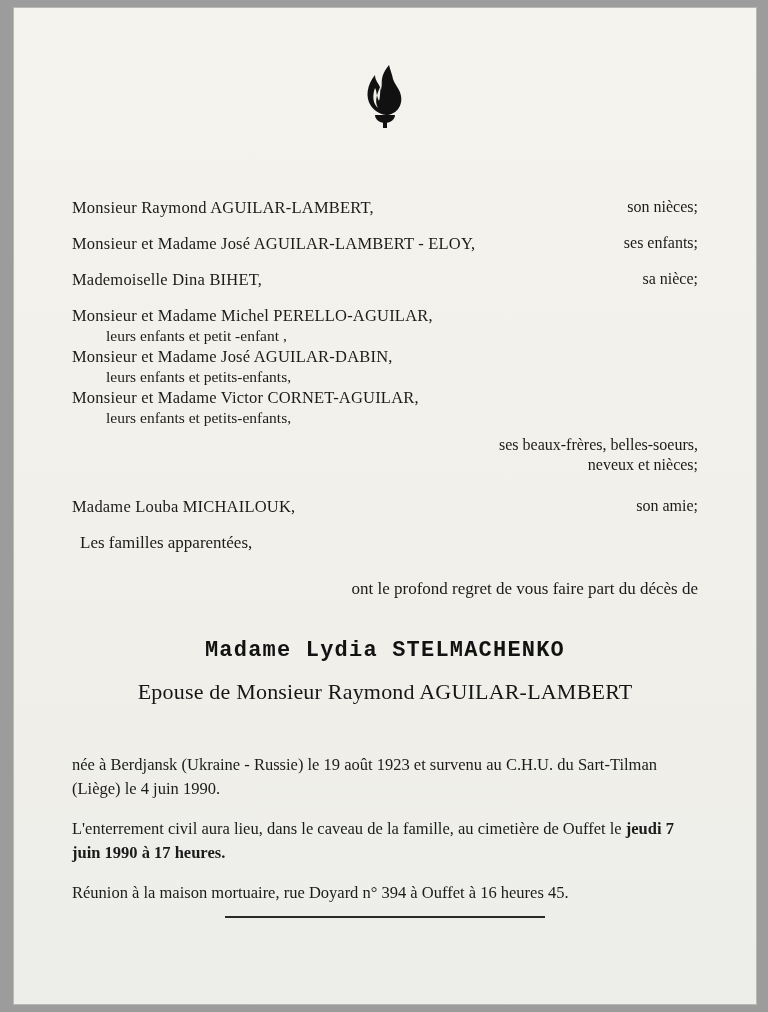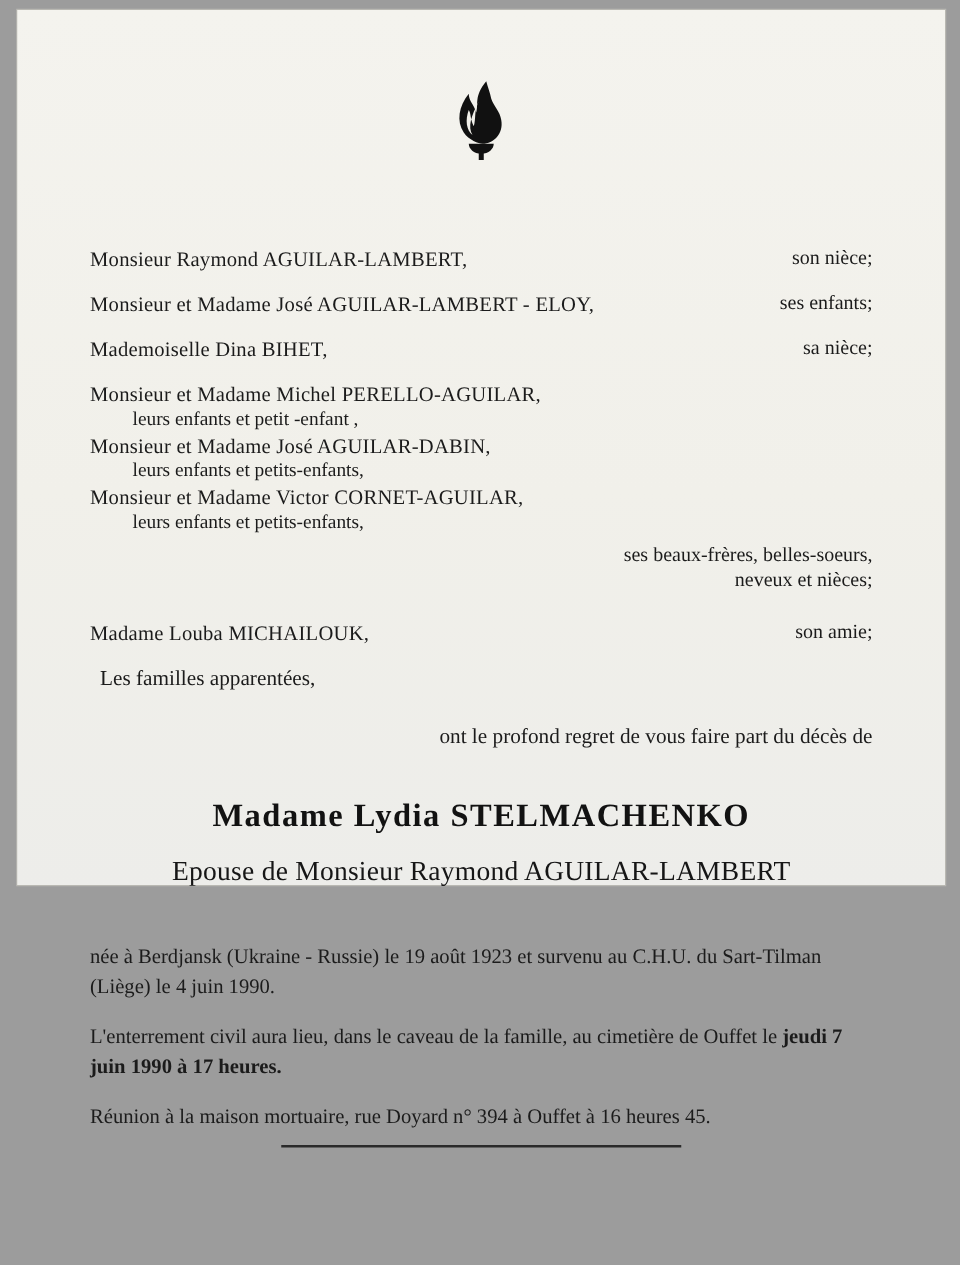--- a/index.html
+++ b/index.html
@@ -11,21 +11,21 @@
     width: 768px;
     height: 1012px;
     overflow: hidden;
     font-family: "Liberation Serif", serif;
   }
   .page {
     position: absolute;
     left: 14px;
     top: 8px;
     width: 742px;
-    height: 700px;
+    height: 996px;
     background: #f2f1ec;
     box-shadow: 0 0 0 1px #b9b8b2;
   }
   .paper-inner {
     position: absolute;
     left: 0; top: 0; right: 0; bottom: 0;
     background: linear-gradient(180deg,#f4f3ee 0%, #f1f0ea 55%, #ededea 100%);
   }
 
   
@@ -104,25 +104,25 @@
   }
 
   
   .deceased {
     position: absolute;
     left: 0; right: 0;
     top: 630px;
     text-align: center;
   }
   .deceased-name {
-    font-size: 26px;
+    font-size: 22px;
     font-weight: bold;
     letter-spacing: 1.2px;
     color: #121212;
-    font-family: Liberation Serif, serif;
+    font-family: Liberation Mono, monospace;
   }
   .deceased-spouse {
     margin-top: 16px;
     font-size: 22px;
     font-weight: normal;
     color: #161616;
     letter-spacing: .2px;
   }
 
   
@@ -173,21 +173,21 @@
         <path d="M24 18 C20 26 22 32 20 38 C17 32 18 28 16 25 C13 33 14 41 19 45 C15 38 18 30 24 18 Z" fill="#f1f0ea"></path>
         <path d="M16 52 C16 56 20 60 26 60 C32 60 36 56 36 52 Z" fill="#111"></path>
         <rect x="24" y="58" width="4" height="7" fill="#111"></rect>
       </svg>
     </div>
 
     <div class="relatives">
 
       <div class="rel-row">
         <span class="rel-left">Monsieur Raymond AGUILAR-LAMBERT,</span>
-        <span class="rel-right">son nièce;</span>
+        <span class="rel-right">son nièces;</span>
       </div>
 
       <div class="rel-row">
         <span class="rel-left">Monsieur et Madame José AGUILAR-LAMBERT - ELOY,</span>
         <span class="rel-right">ses enfants;</span>
       </div>
 
 
       <div class="rel-row">
         <span class="rel-left">Mademoiselle Dina BIHET,</span>

